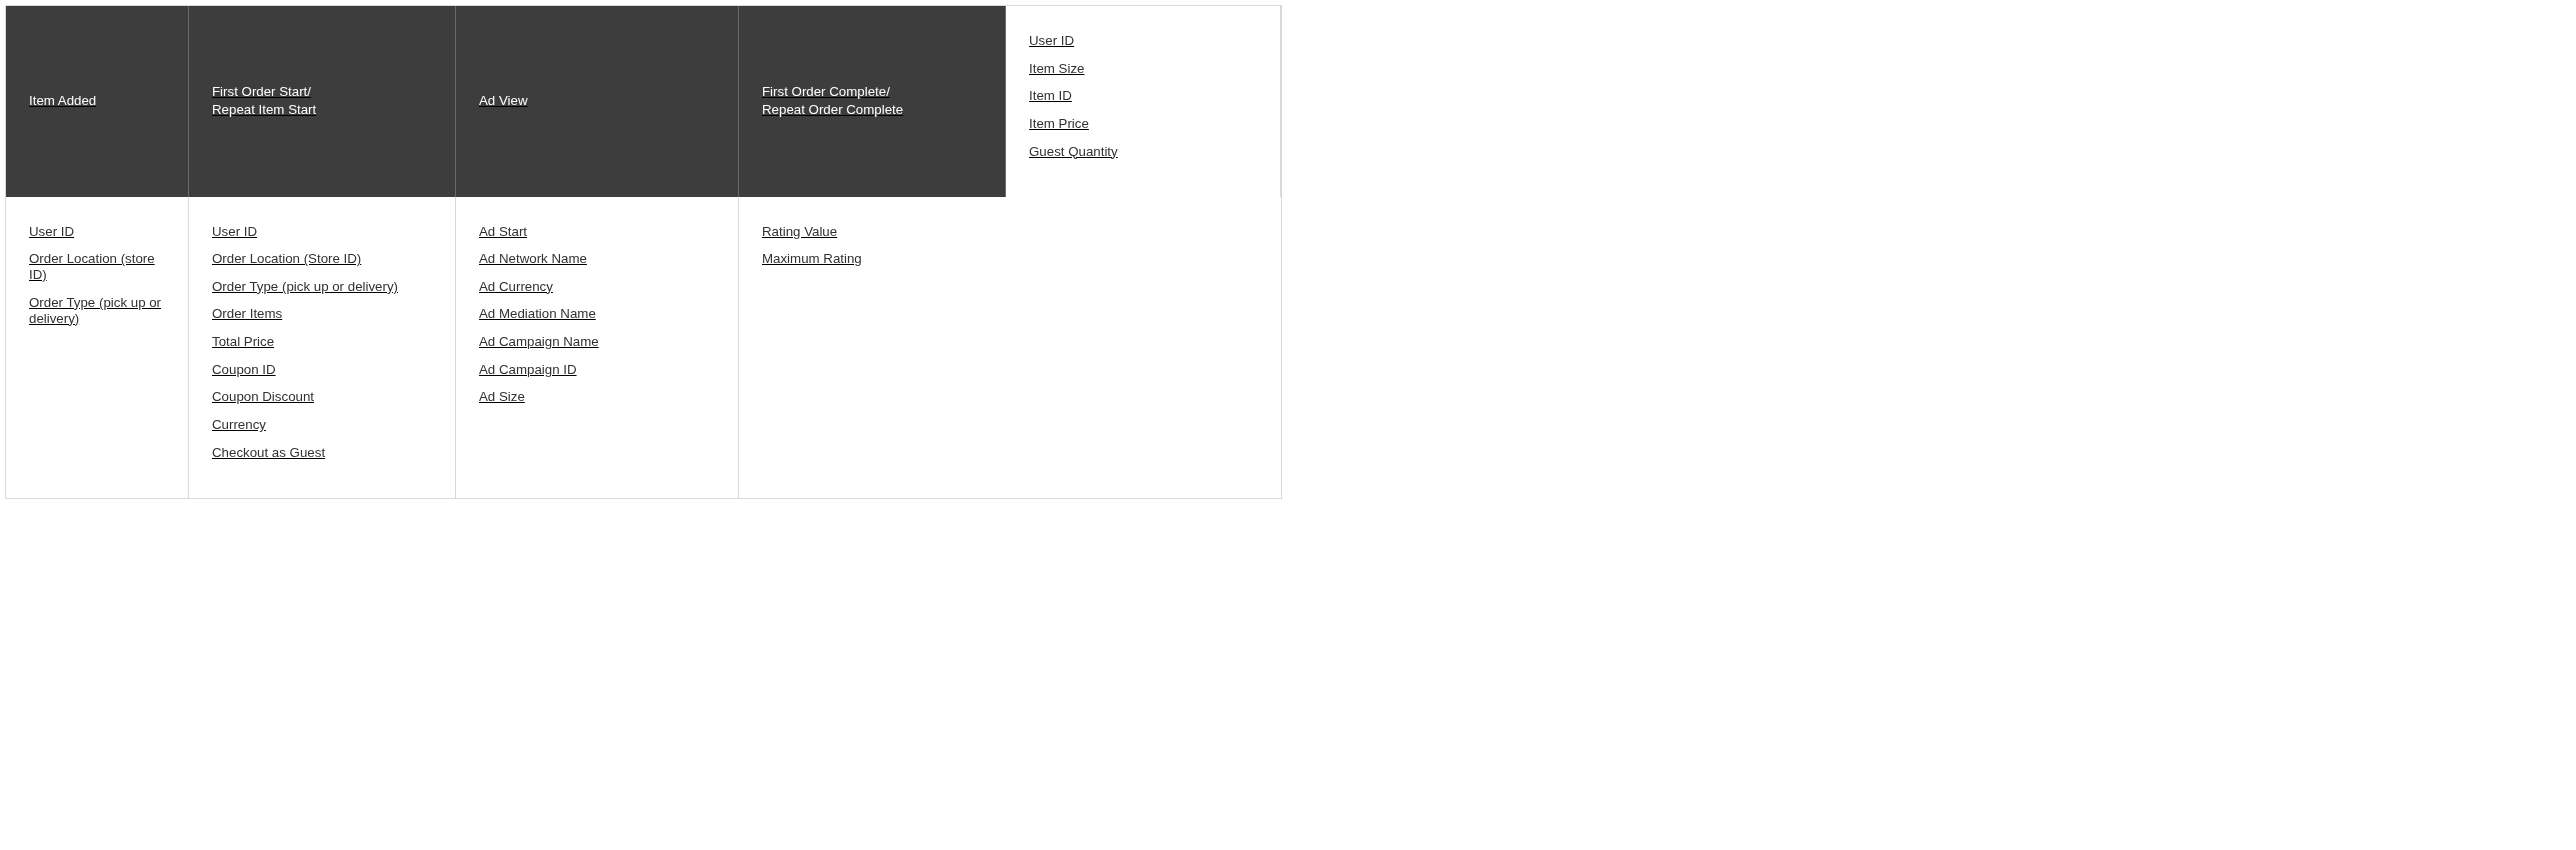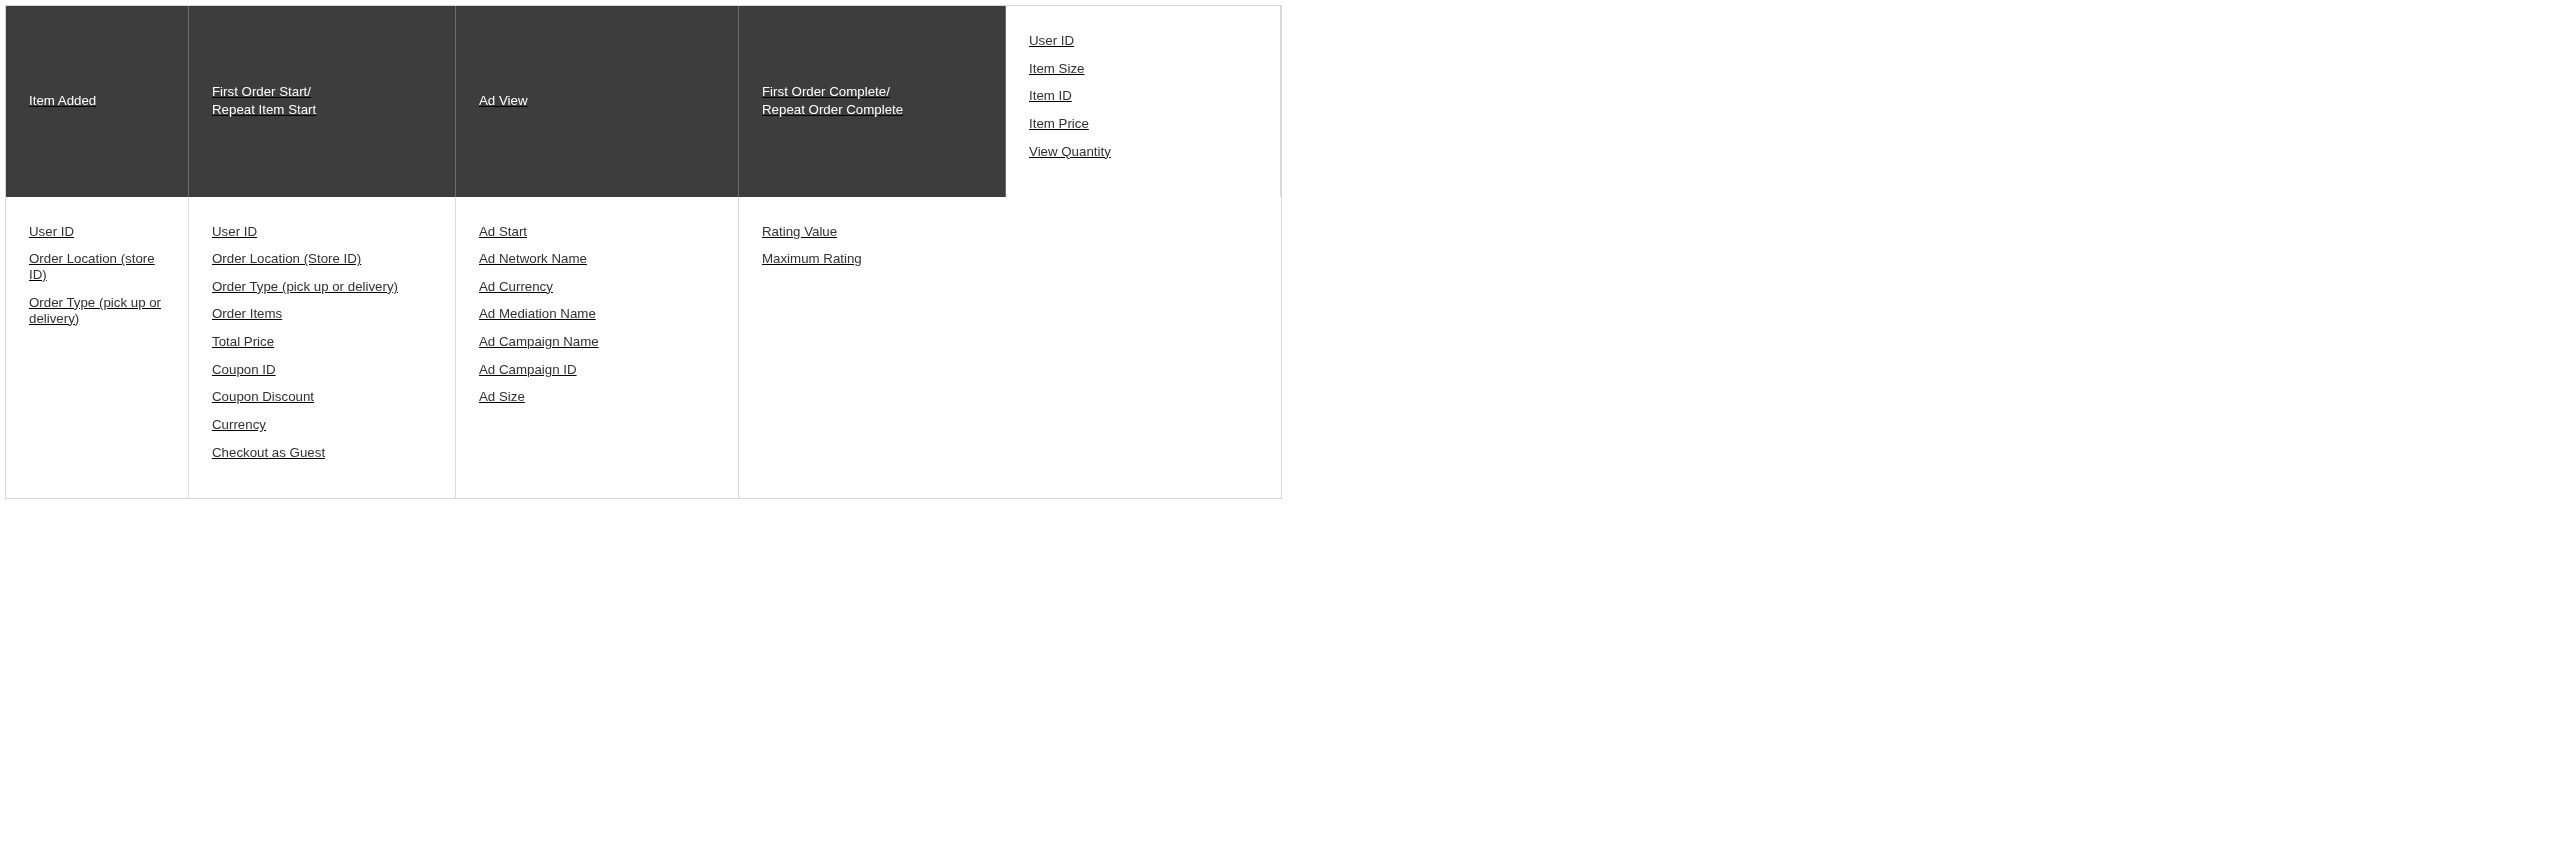--- a/index.html
+++ b/index.html
@@ -28,21 +28,21 @@
   <div class="hcell">
     <span>First Order Complete/</span>
     <span>Repeat Order Complete</span>
   </div>
 
   <div class="bcell">
     <div class="item">User ID</div>
     <div class="item">Item Size</div>
     <div class="item">Item ID</div>
     <div class="item">Item Price</div>
-    <div class="item">View Quantity</div>
+    <div class="item">Guest Quantity</div>
   </div>
   <div class="bcell">
     <div class="item">User ID</div>
     <div class="item">Order Location (store ID)</div>
     <div class="item">Order Type (pick up or delivery)</div>
   </div>
   <div class="bcell">
     <div class="item">User ID</div>
     <div class="item">Order Location (Store ID)</div>
     <div class="item">Order Type (pick up or delivery)</div>

